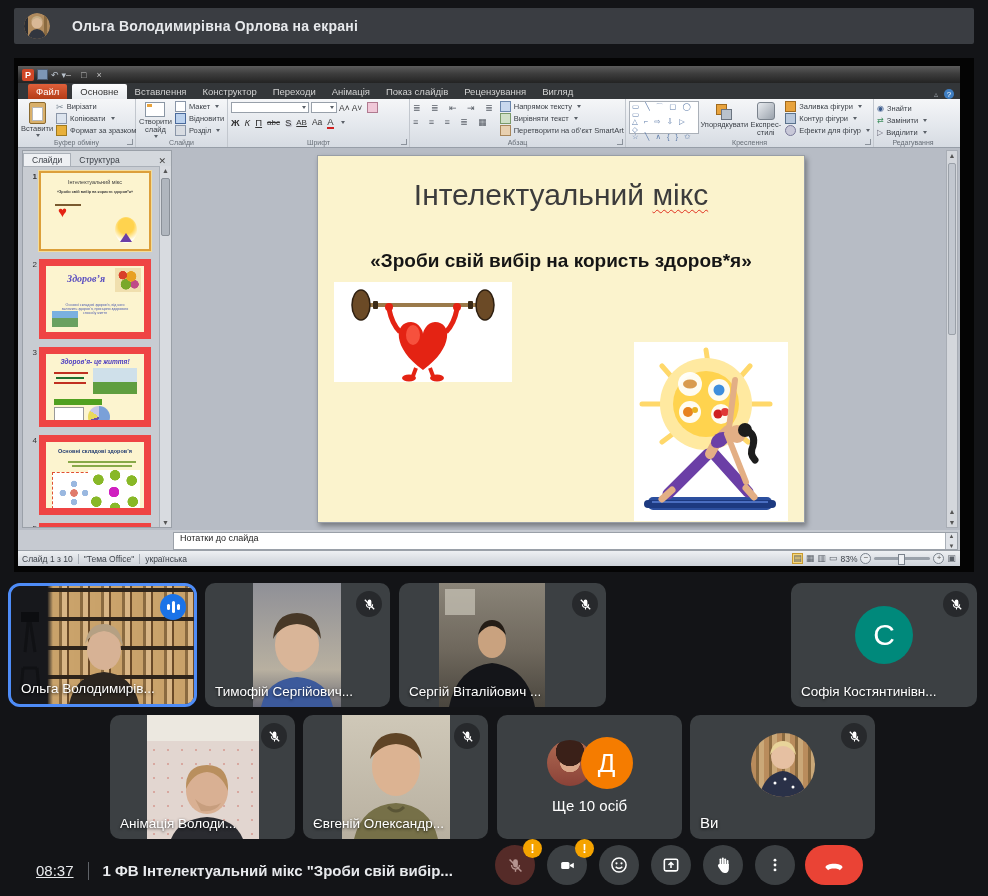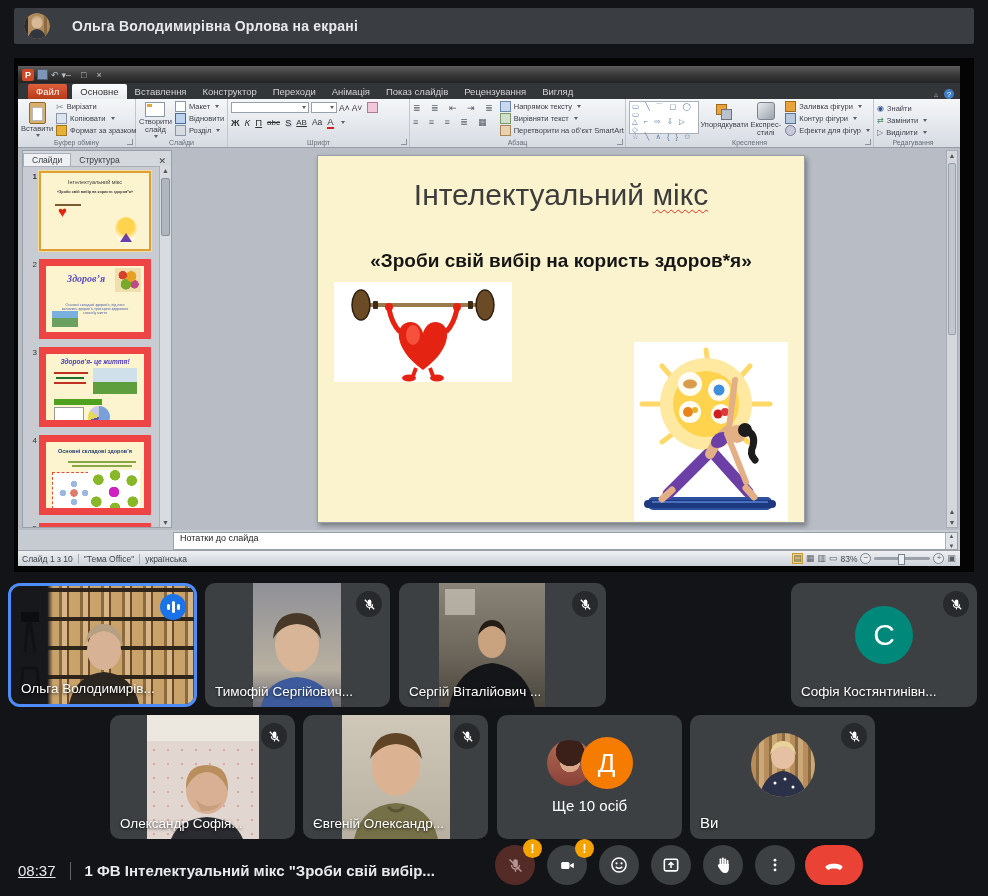--- a/index.html
+++ b/index.html
@@ -94,21 +94,21 @@
   .tile.speaking{border:3px solid #4e8cf7;border-radius:12px;}
   .t-name{position:absolute;left:10px;bottom:8px;color:#fff;font-size:13.5px;text-shadow:0 1px 3px rgba(0,0,0,.85);white-space:nowrap;}
   .mic-muted{position:absolute;top:8px;right:8px;width:26px;height:26px;border-radius:50%;background:rgba(32,33,36,.75);display:flex;align-items:center;justify-content:center;}
   .audio-ind{position:absolute;top:8px;right:8px;width:26px;height:26px;border-radius:50%;background:#1a73e8;display:flex;align-items:center;justify-content:center;gap:2px;}
   .audio-ind i{display:block;width:3px;border-radius:2px;background:#fff;}
   .vstrip{position:absolute;top:0;bottom:0;}
   .letter-avatar{position:absolute;left:50%;top:42%;transform:translate(-50%,-50%);border-radius:50%;color:#fff;display:flex;align-items:center;justify-content:center;}
 
   
   .footer{position:absolute;left:0;right:0;top:845px;height:51px;display:flex;align-items:center;color:#e8eaed;}
-  .f-time{margin-left:18px;font-size:15px;text-decoration:underline;}
+  .f-time{margin-left:36px;font-size:15px;text-decoration:underline;}
   .f-sep{width:1px;height:18px;background:#5f6368;margin:0 14px;}
   .f-name{font-size:15px;font-weight:bold;white-space:nowrap;}
   .fc{position:absolute;top:0;width:40px;height:40px;border-radius:50%;background:#3c4043;display:flex;align-items:center;justify-content:center;}
   .fc.mic{background:#552b28;}
   .fc.end{width:58px;border-radius:20px;background:#ea4335;}
   .badge{position:absolute;top:-6px;right:-7px;width:19px;height:19px;border-radius:50%;background:#f5a300;color:#fff;font-weight:bold;font-size:12px;display:flex;align-items:center;justify-content:center;}
 </style>
 </head>
 <body>
 
@@ -598,21 +598,21 @@
       </svg>
     </div>
     <span class="mic-muted">
       <svg width="15" height="15" viewBox="0 0 24 24">
           <path d="M12 14.5a3 3 0 0 0 3-3V7a3 3 0 0 0-6 0v4.5a3 3 0 0 0 3 3z" fill="#fff"></path>
           <path d="M7 11.5a5 5 0 0 0 10 0" stroke="#fff" stroke-width="1.7" fill="none"></path>
           <line x1="12" y1="16.5" x2="12" y2="20" stroke="#fff" stroke-width="1.7"></line>
           <line x1="4.5" y1="4.5" x2="19.5" y2="19.5" stroke="#fff" stroke-width="2"></line>
         </svg>
     </span>
-    <span class="t-name">Олександр Софія...</span>
+    <span class="t-name">Анімація Володи...</span>
   </div>
 
   <div class="tile" style="left:303px;top:715px;width:185px;">
     <div class="vstrip" style="left:39px;width:108px;background:linear-gradient(#cfc8b8,#b8b0a0);">
       <svg class="abs" style="left:8px;bottom:0;" width="92" height="112" viewBox="0 0 92 112">
         <ellipse cx="46" cy="40" rx="24" ry="29" fill="#dcb392"></ellipse>
         <path d="M20 32 Q24 6 46 6 Q68 6 72 32 Q62 18 46 17 Q30 18 20 32" fill="#5f4426"></path>
         <path d="M4 112 Q12 78 46 76 Q80 78 88 112 Z" fill="#767048"></path>
         <path d="M38 80 Q46 88 54 80" stroke="#5a5536" stroke-width="3" fill="none"></path>
       </svg>

